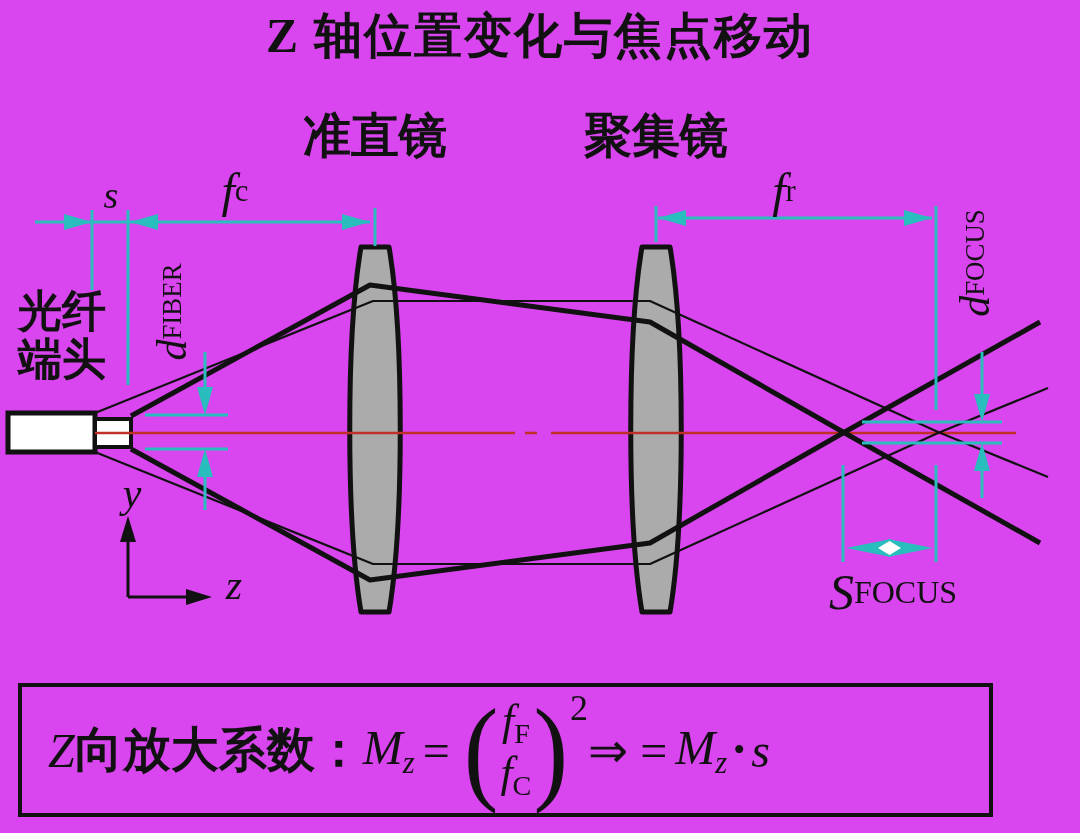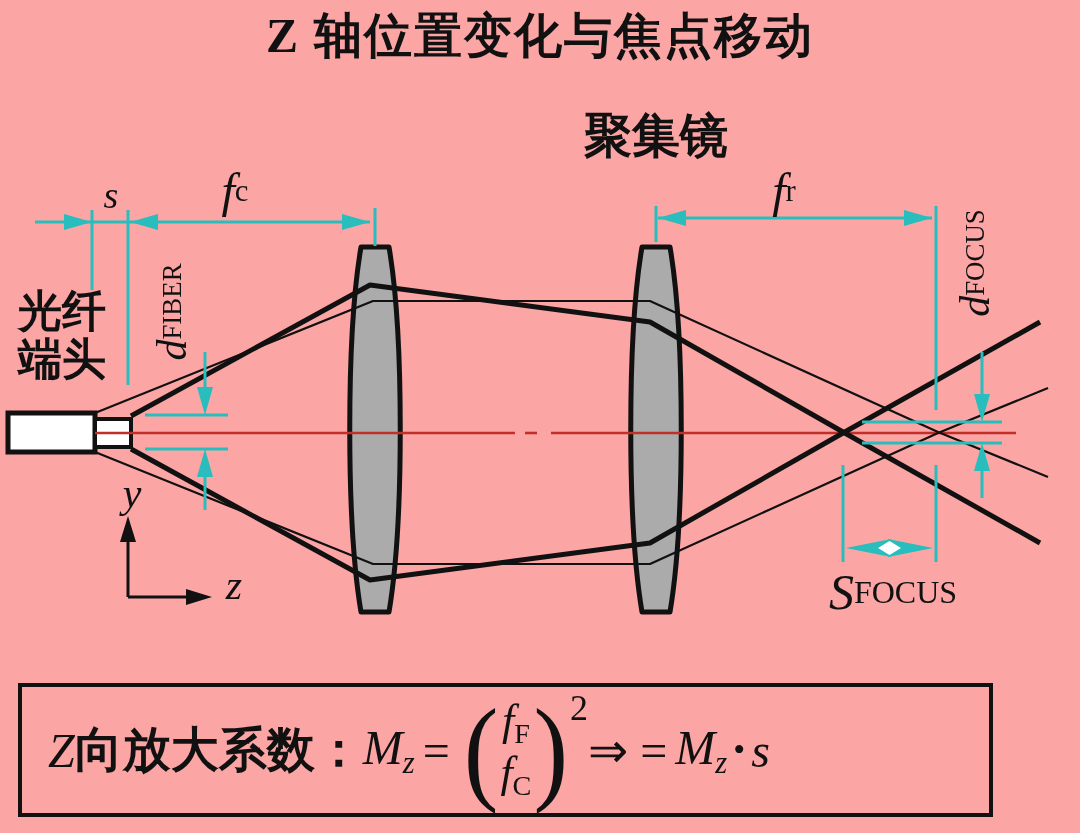--- a/index.html
+++ b/index.html
@@ -1,16 +1,16 @@
 <!DOCTYPE html>
 <html><head>
 <meta charset="utf-8">
 <style>
   html,body{margin:0;padding:0;background:#fff;}
-  #stage{position:relative;width:1080px;height:833px;background:#fca5a5;overflow:hidden;
+  #stage{position:relative;width:1080px;height:833px;background:#d946ef;overflow:hidden;
          font-family:"Liberation Serif", serif;color:#111;}
   #art{position:absolute;left:0;top:0;}
   .lbl{position:absolute;display:flex;align-items:center;justify-content:center;
        white-space:nowrap;line-height:1;}
   .cjk{font-weight:bold;font-family:"Liberation Serif",serif;}
   .it{font-style:italic;font-family:"Liberation Serif",serif;}
   .sub{font-size:0.64em;vertical-align:-0.28em;font-style:normal;}
   .subit{font-size:0.64em;vertical-align:-0.28em;font-style:italic;}
   .rot{transform:rotate(-90deg);}
   
@@ -100,20 +100,21 @@
       <line x1="843" y1="465" x2="843" y2="562"></line>
       <line x1="936" y1="465" x2="936" y2="562"></line>
       <polygon points="846,548 891,539 891,557" stroke="none"></polygon>
       <polygon points="933,548 888,539 888,557" stroke="none"></polygon>
       <polygon points="889.5,541 901,548 889.5,555 878,548" fill="#ffffff" stroke="none"></polygon>
     </g>
   </svg>
 
   <div class="lbl cjk" style="left:0;top:12px;width:1080px;font-size:48px;letter-spacing:2px;">Z 轴位置变化与焦点移动</div>
 
+  <div class="lbl cjk" style="left:275px;top:112px;width:200px;font-size:48px;">准直镜</div>
   <div class="lbl cjk" style="left:556px;top:112px;width:200px;font-size:48px;">聚集镜</div>
 
   <div class="lbl cjk" style="left:2px;top:290px;width:120px;font-size:44px;">光纤</div>
   <div class="lbl cjk" style="left:2px;top:338px;width:120px;font-size:44px;">端头</div>
 
   <div class="lbl it" style="left:92px;top:176px;width:38px;font-size:38px;">s</div>
 
   <div class="lbl" style="left:203px;top:160px;width:64px;height:62px;font-size:48px;">
     <span class="it">f</span>
       <span class="sub">c</span>

